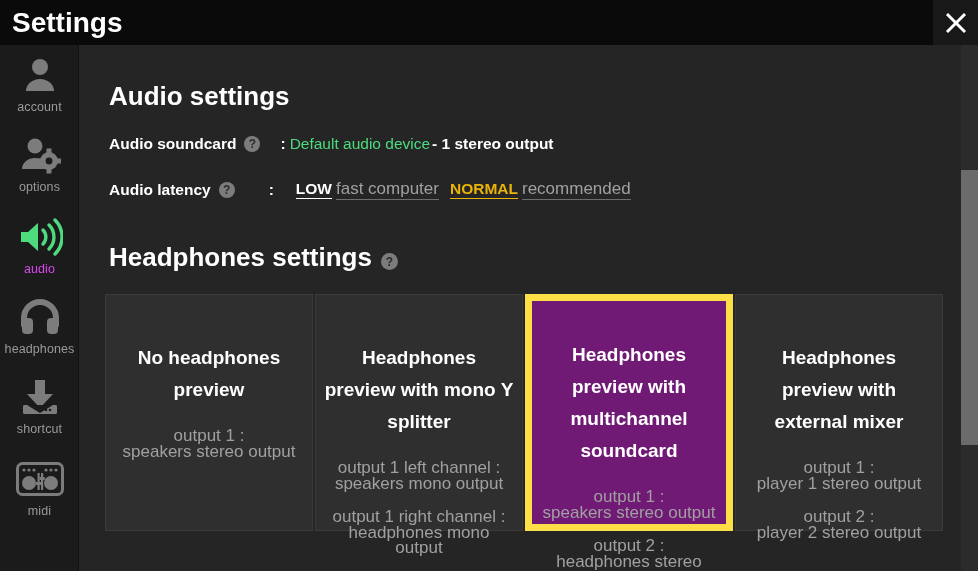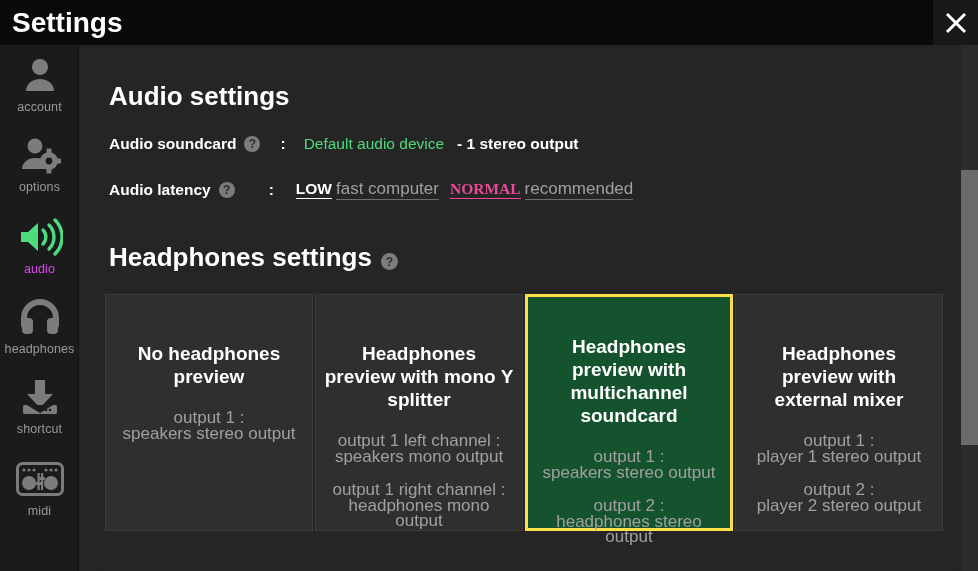--- a/index.html
+++ b/index.html
@@ -132,21 +132,21 @@
   .val-green { color: #4ddb7e; font-weight: normal; }
   .val-white { color: #ffffff; font-weight: bold; }
 
   .lat-opt { cursor: pointer; display: inline-flex; align-items: baseline; }
   .lat-main {
     font-weight: bold;
     font-size: 15.5px;
     border-bottom: 1.5px solid currentColor;
   }
   .lat-main.white { color: #ffffff; }
-  .lat-main.green { color: #ec4899; font-family: Liberation Serif, serif; }
+  .lat-main.green { color: #eab308; }
   .lat-sub {
     font-size: 17px;
     color: #a0a0a0;
     border-bottom: 1px solid #6e6e6e;
     margin-left: 4px;
   }
 
   
   .cards {
     position: absolute;
@@ -158,28 +158,28 @@
     top: 0;
     width: 208px;
     height: 237px;
     background: #2f2f2f;
     border: 1px solid #3a3a3a;
     cursor: pointer;
     text-align: center;
     padding: 0 8px;
   }
   .card.selected {
-    border: 3px solid #fde047;
-    background: #14532d;
+    border: 7px solid #fde047;
+    background: #701a75;
   }
   .card-title {
     color: #ffffff;
     font-size: 19px;
     font-weight: bold;
-    line-height: 23px;
+    line-height: 32px;
     margin-top: 47px;
   }
   .card-title.three-line { margin-top: 38px; }
   .card-sub {
     color: #a0a0a0;
     font-size: 17px;
     line-height: 15.5px;
     margin-top: 22px;
   }
   .card-sub.second { margin-top: 18px; }
@@ -306,22 +306,22 @@
   </div>
 
   <div class="content">
 
     <div class="h1">Audio settings</div>
 
     <div class="row row-soundcard">
       <span class="row-label">Audio soundcard</span>
       <span class="help" style="margin-left:8px">?</span>
       <span class="colon" style="margin-left:20px">:</span>
-      <span class="val-green" style="margin-left:18px">Default audio device</span>
-      <span class="val-white" style="margin-left:13px">- 1 stereo output</span>
+      <span class="val-green" style="margin-left:4px">Default audio device</span>
+      <span class="val-white" style="margin-left:2px">- 1 stereo output</span>
     </div>
 
     <div class="row row-latency">
       <span class="row-label">Audio latency</span>
       <span class="help" style="margin-left:8px">?</span>
       <span class="colon" style="margin-left:34px">:</span>
 
       <span class="lat-opt" style="margin-left:22px">
         <span class="lat-main white">LOW</span>
         <span class="lat-sub">fast computer</span>

